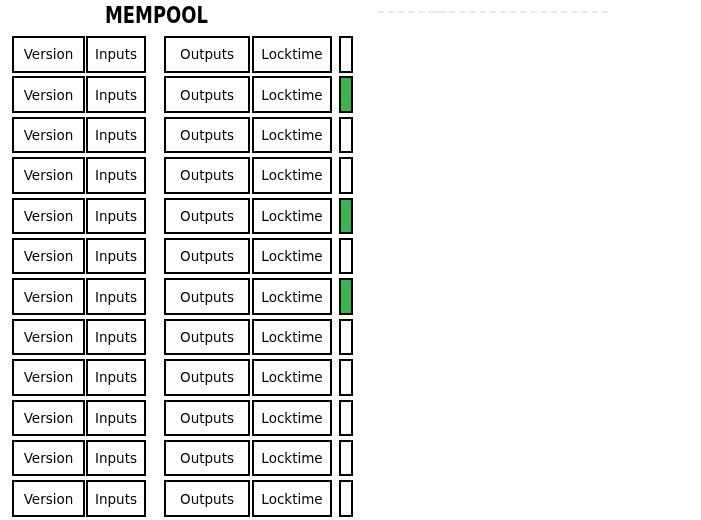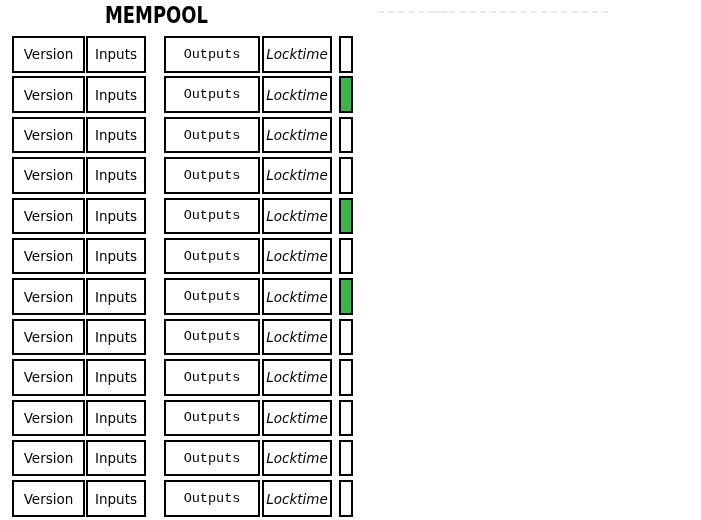--- a/index.html
+++ b/index.html
@@ -63,22 +63,22 @@
     background: var(--box-fill, #ffffff);
     color: var(--text-color, #000000);
     display: flex;
     align-items: center;
     justify-content: center;
     font-size: 13.5px;
     white-space: nowrap;
   }
   .cell.version  { width: 73px; margin-right: 1px; }
   .cell.inputs   { width: 60px; margin-right: 18px; }
-  .cell.outputs  { width: 96px; margin-right: 2px; font-family: Liberation Mono, monospace; }
-  .cell.locktime { width: 70px; font-style: italic; }
+  .cell.outputs  { width: 86px; margin-right: 2px; }
+  .cell.locktime { width: 80px; }
   .status {
     box-sizing: border-box;
     width: 14px;
     margin-left: 7px;
     border: 2px solid var(--border-color, #000000);
     background: var(--status-empty, #ffffff);
   }
   .status.filled {
     background: var(--status-filled, #3cb44b);
   }

